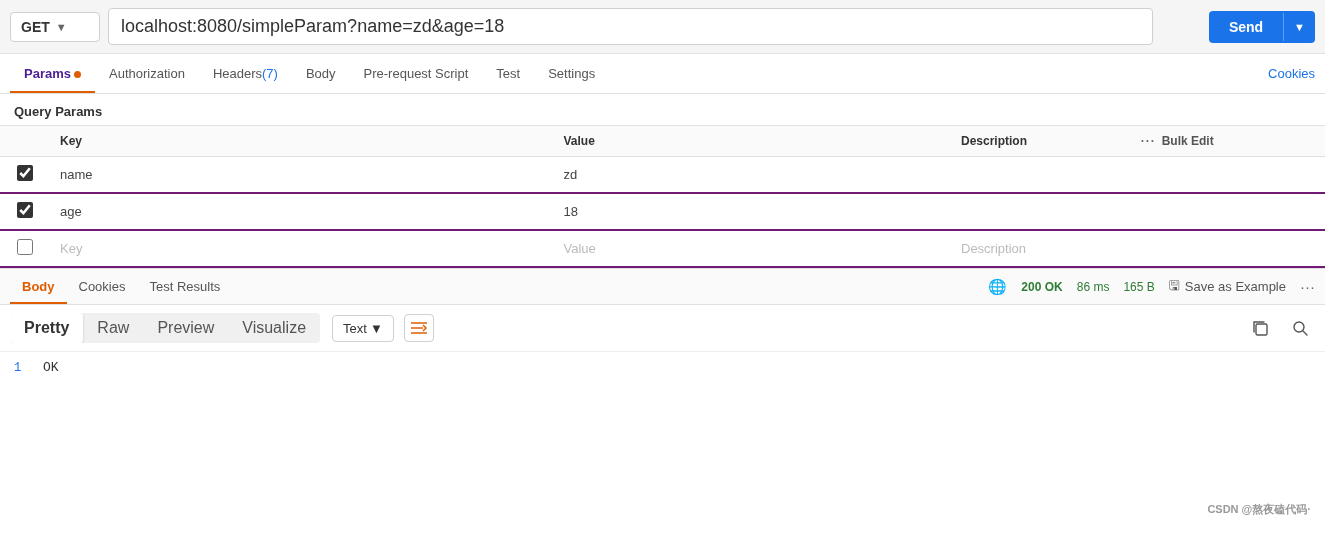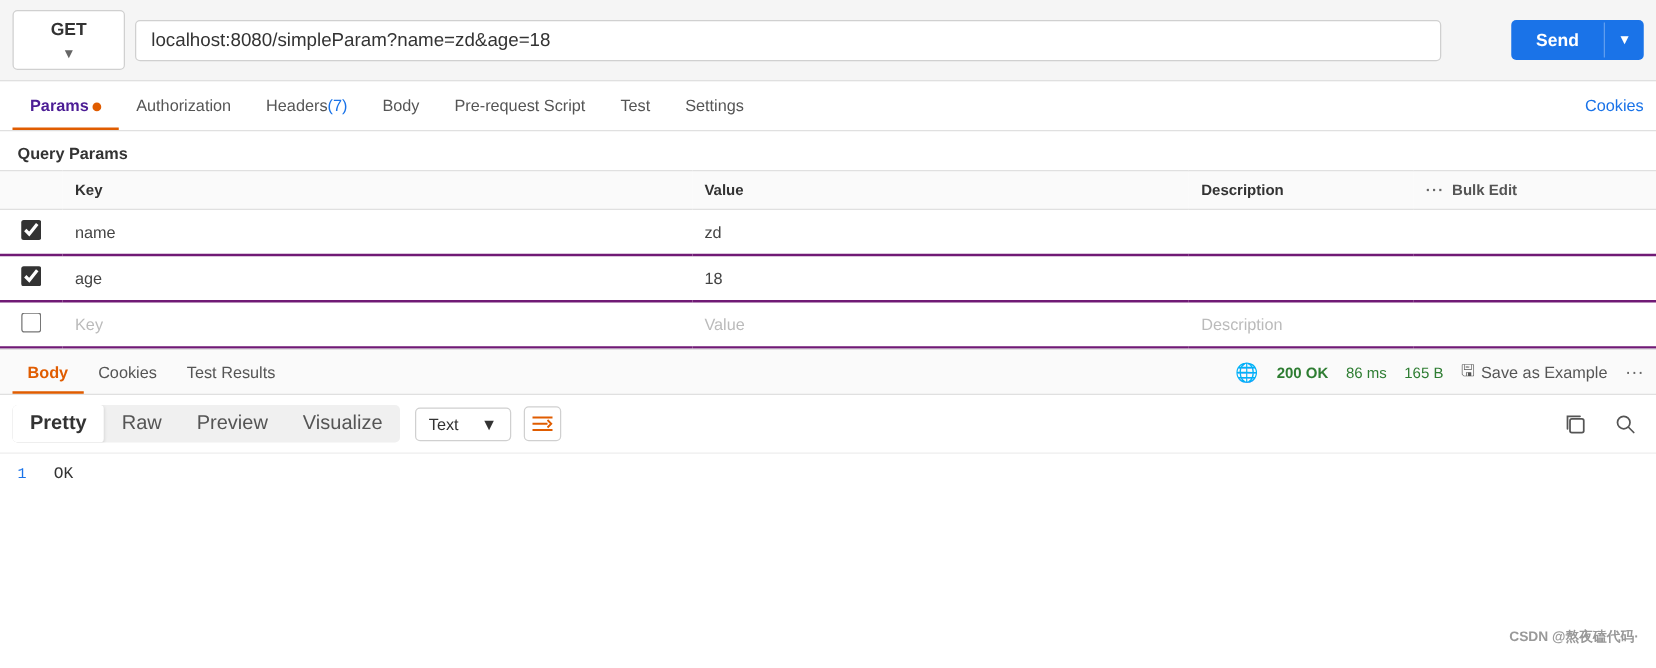--- a/index.html
+++ b/index.html
@@ -20,29 +20,28 @@
       gap: 6px;
       background: #fff;
       border: 1px solid #d0d0d0;
       border-radius: 4px;
       padding: 6px 10px;
       font-size: 14px;
       font-weight: 600;
       color: #333;
       cursor: pointer;
       min-width: 90px;
-      flex-direction: column;
     }
     .method-select .chevron { color: #666; font-size: 11px; }
     .url-input {
       flex: 1;
       border: 1px solid #d0d0d0;
       border-radius: 4px;
       padding: 7px 12px;
-      font-size: 15px;
+      font-size: 18px;
       background: #fff;
       color: #333;
       outline: none;
     }
     .send-btn {
       display: flex;
       align-items: center;
       gap: 0;
       background: #1a73e8;
       color: #fff;
@@ -243,21 +242,21 @@
     .fmt-btn.active {
       background: #fff;
       color: #333;
       font-weight: 600;
       box-shadow: 0 1px 3px rgba(0,0,0,0.15);
       border-radius: 3px;
     }
     .text-select {
       display: flex;
       align-items: center;
-      gap: 18px;
+      gap: 3px;
       border: 1px solid #d0d0d0;
       border-radius: 4px;
       padding: 5px 10px;
       background: #fff;
       cursor: pointer;
       font-size: 13px;
       color: #333;
       margin-left: 8px;
     }
     .wrap-btn {

